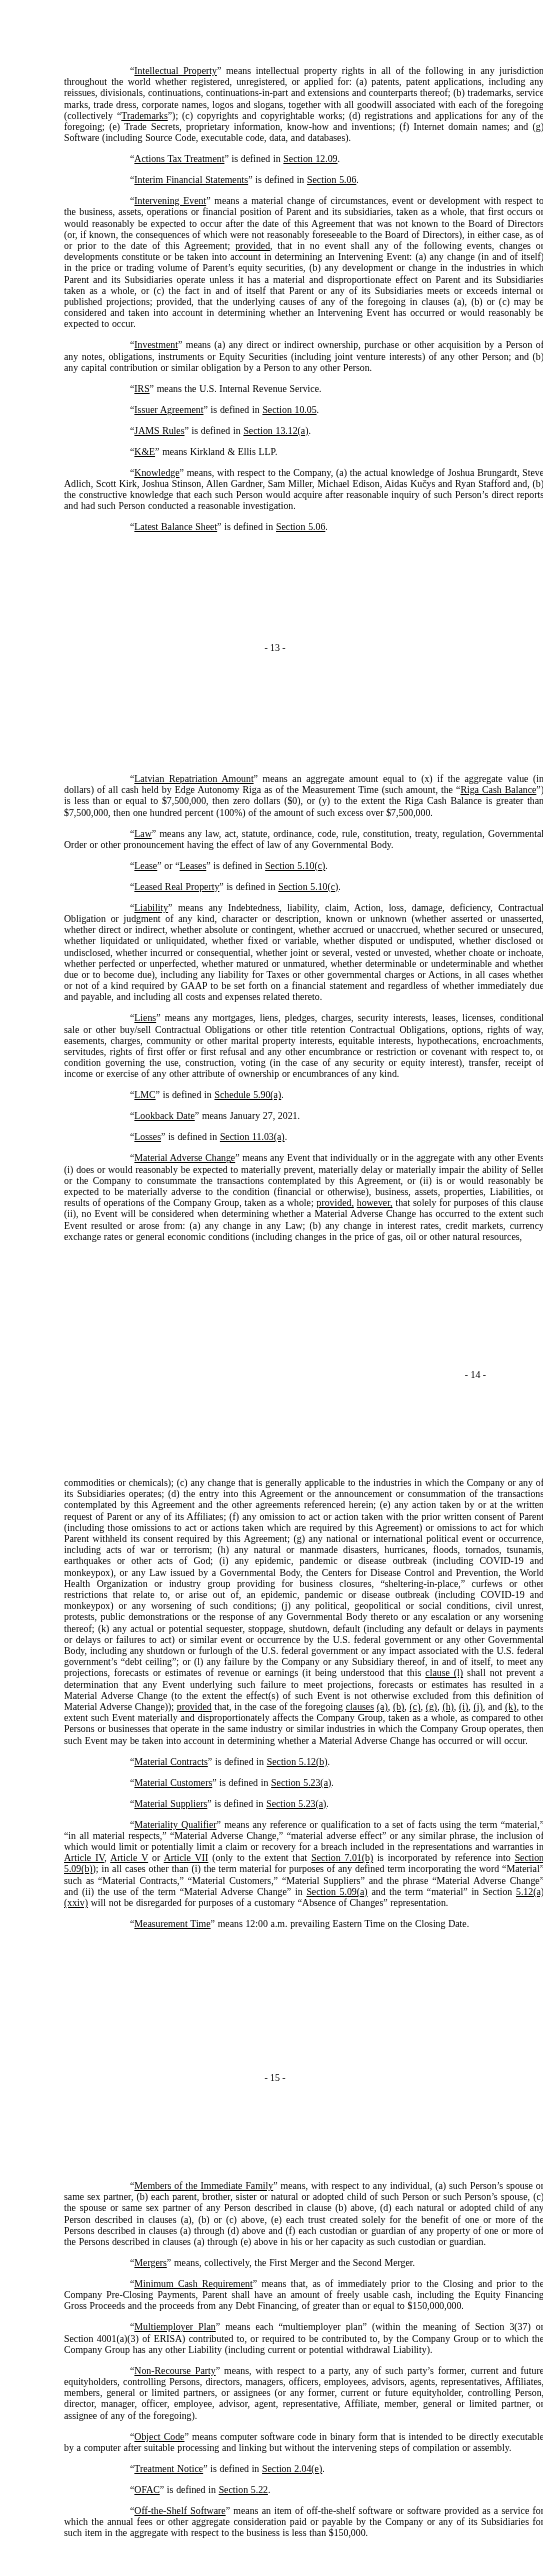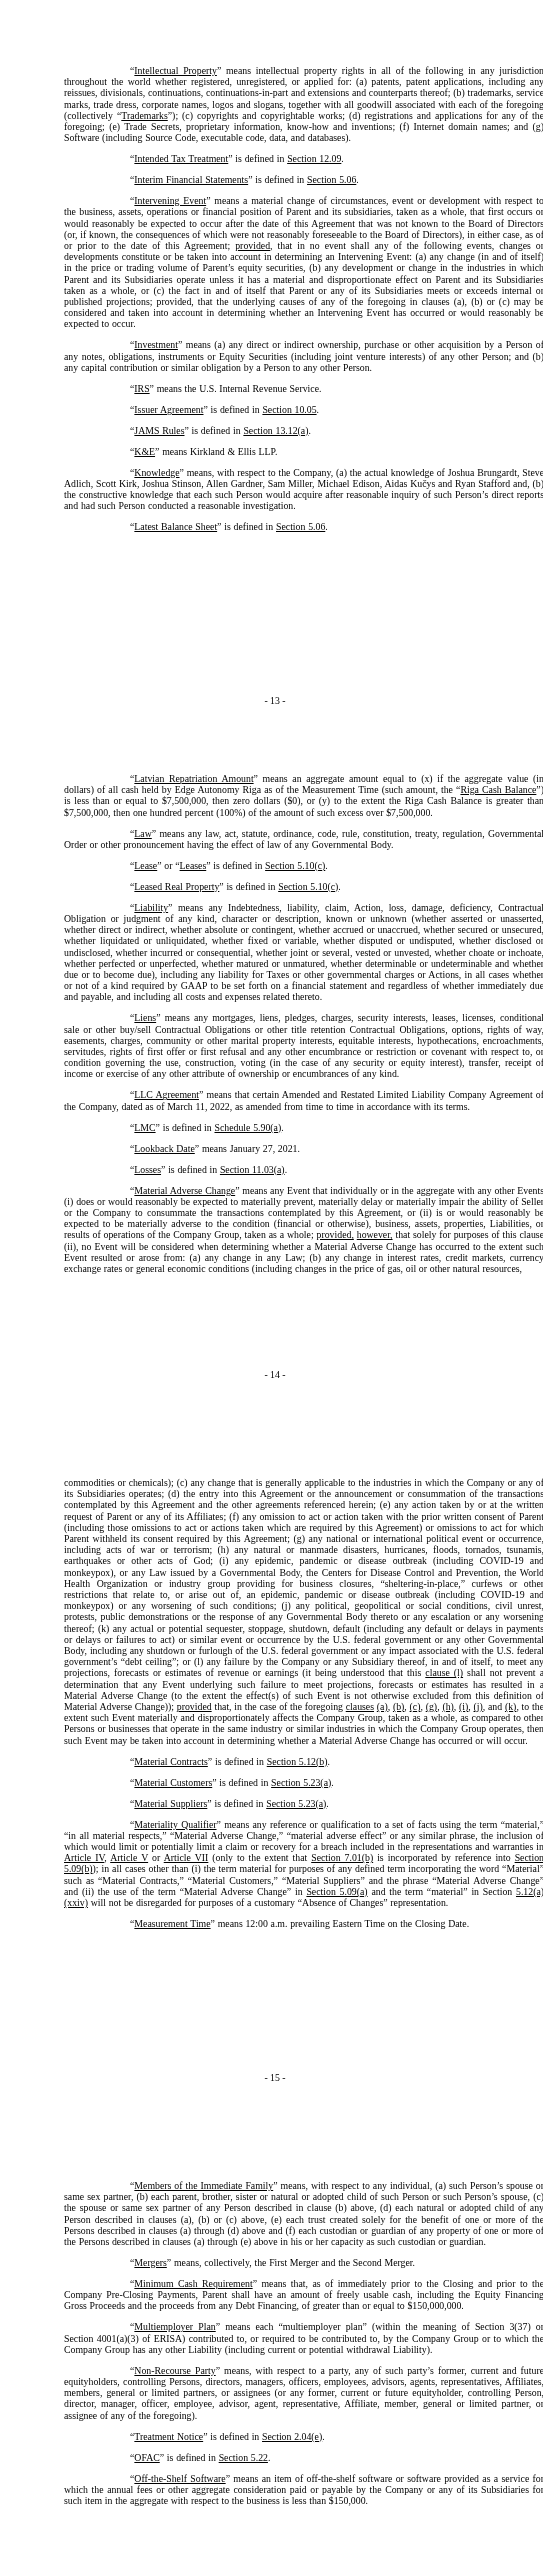--- a/index.html
+++ b/index.html
@@ -29,53 +29,52 @@
   }
   .page p.no-indent { text-indent: 0; }
   .u { text-decoration: underline; }
   .page-number {
     position: absolute;
     left: 64px; right: 58px;
     text-align: center;
     font-size: 9.8px;
     line-height: 11.2px;
   }
-  .page-13 .page-number { top: 695px; }
-  .page-14 .page-number { top: 643px; }
+  .page-13 .page-number { top: 642px; }
+  .page-14 .page-number { top: 643px; text-align: right; }
   .page-15 .page-number { top: 645px; }
 </style>
 </head>
 <body>
 
 <main>
   <section class="page page-13">
     <div class="page-content">
         <p><span>“</span><span class="u">Intellectual Property</span><span>” means intellectual property rights in all of the following in any jurisdiction throughout the world whether registered, unregistered, or applied for: (a) patents, patent applications, including any reissues, divisionals, continuations, continuations-in-part and extensions and counterparts thereof; (b) trademarks, service marks, trade dress, corporate names, logos and slogans, together with all goodwill associated with each of the foregoing (collectively “</span><span class="u">Trademarks</span><span>”); (c) copyrights and copyrightable works; (d) registrations and applications for any of the foregoing; (e) Trade Secrets, proprietary information, know-how and inventions; (f) Internet domain names; and (g) Software (including Source Code, executable code, data, and databases).</span></p>
-        <p><span>“</span><span class="u">Intended Tax Treatment</span><span>” is defined in </span><span class="u">Section 12.09</span><span>.</span></p>
+        <p><span>“</span><span class="u">Actions Tax Treatment</span><span>” is defined in </span><span class="u">Section 12.09</span><span>.</span></p>
         <p><span>“</span><span class="u">Interim Financial Statements</span><span>” is defined in </span><span class="u">Section 5.06</span><span>.</span></p>
         <p><span>“</span><span class="u">Intervening Event</span><span>” means a material change of circumstances, event or development with respect to the business, assets, operations or financial position of Parent and its subsidiaries, taken as a whole, that first occurs or would reasonably be expected to occur after the date of this Agreement that was not known to the Board of Directors (or, if known, the consequences of which were not reasonably foreseeable to the Board of Directors), in either case, as of or prior to the date of this Agreement; </span><span class="u">provided</span><span>, that in no event shall any of the following events, changes or developments constitute or be taken into account in determining an Intervening Event: (a) any change (in and of itself) in the price or trading volume of Parent’s equity securities, (b) any development or change in the industries in which Parent and its Subsidiaries operate unless it has a material and disproportionate effect on Parent and its Subsidiaries taken as a whole, or (c) the fact in and of itself that Parent or any of its Subsidiaries meets or exceeds internal or published projections; provided, that the underlying causes of any of the foregoing in clauses (a), (b) or (c) may be considered and taken into account in determining whether an Intervening Event has occurred or would reasonably be expected to occur.</span></p>
         <p><span>“</span><span class="u">Investment</span><span>” means (a) any direct or indirect ownership, purchase or other acquisition by a Person of any notes, obligations, instruments or Equity Securities (including joint venture interests) of any other Person; and (b) any capital contribution or similar obligation by a Person to any other Person.</span></p>
         <p><span>“</span><span class="u">IRS</span><span>” means the U.S. Internal Revenue Service.</span></p>
         <p><span>“</span><span class="u">Issuer Agreement</span><span>” is defined in </span><span class="u">Section 10.05</span><span>.</span></p>
         <p><span>“</span><span class="u">JAMS Rules</span><span>” is defined in </span><span class="u">Section 13.12(a)</span><span>.</span></p>
         <p><span>“</span><span class="u">K&amp;E</span><span>” means Kirkland &amp; Ellis LLP.</span></p>
         <p><span>“</span><span class="u">Knowledge</span><span>” means, with respect to the Company, (a) the actual knowledge of Joshua Brungardt, Steve Adlich, Scott Kirk, Joshua Stinson, Allen Gardner, Sam Miller, Michael Edison, Aidas Kučys and Ryan Stafford and, (b) the constructive knowledge that each such Person would acquire after reasonable inquiry of such Person’s direct reports and had such Person conducted a reasonable investigation.</span></p>
         <p><span>“</span><span class="u">Latest Balance Sheet</span><span>” is defined in </span><span class="u">Section 5.06</span><span>.</span></p>
       </div>
     <div class="page-number">- 13 -</div>
   </section>
   <section class="page page-14">
     <div class="page-content">
         <p><span>“</span><span class="u">Latvian Repatriation Amount</span><span>” means an aggregate amount equal to (x) if the aggregate value (in dollars) of all cash held by Edge Autonomy Riga as of the Measurement Time (such amount, the “</span><span class="u">Riga Cash Balance</span><span>”) is less than or equal to $7,500,000, then zero dollars ($0), or (y) to the extent the Riga Cash Balance is greater than $7,500,000, then one hundred percent (100%) of the amount of such excess over $7,500,000.</span></p>
         <p><span>“</span><span class="u">Law</span><span>” means any law, act, statute, ordinance, code, rule, constitution, treaty, regulation, Governmental Order or other pronouncement having the effect of law of any Governmental Body.</span></p>
         <p><span>“</span><span class="u">Lease</span><span>” or “</span><span class="u">Leases</span><span>” is defined in </span><span class="u">Section 5.10(c)</span><span>.</span></p>
         <p><span>“</span><span class="u">Leased Real Property</span><span>” is defined in </span><span class="u">Section 5.10(c)</span><span>.</span></p>
         <p><span>“</span><span class="u">Liability</span><span>” means any Indebtedness, liability, claim, Action, loss, damage, deficiency, Contractual Obligation or judgment of any kind, character or description, known or unknown (whether asserted or unasserted, whether direct or indirect, whether absolute or contingent, whether accrued or unaccrued, whether secured or unsecured, whether liquidated or unliquidated, whether fixed or variable, whether disputed or undisputed, whether disclosed or undisclosed, whether incurred or consequential, whether joint or several, vested or unvested, whether choate or inchoate, whether perfected or unperfected, whether matured or unmatured, whether determinable or undeterminable and whether due or to become due), including any liability for Taxes or other governmental charges or Actions, in all cases whether or not of a kind required by GAAP to be set forth on a financial statement and regardless of whether immediately due and payable, and including all costs and expenses related thereto.</span></p>
         <p><span>“</span><span class="u">Liens</span><span>” means any mortgages, liens, pledges, charges, security interests, leases, licenses, conditional sale or other buy/sell Contractual Obligations or other title retention Contractual Obligations, options, rights of way, easements, charges, community or other marital property interests, equitable interests, hypothecations, encroachments, servitudes, rights of first offer or first refusal and any other encumbrance or restriction or covenant with respect to, or condition governing the use, construction, voting (in the case of any security or equity interest), transfer, receipt of income or exercise of any other attribute of ownership or encumbrances of any kind.</span></p>
-        <p><span>“</span><span class="u">LLC Agreement</span><span>” means that certain Amended and Restated Limited Liability Company Agreement of the Company, dated as of March 11, 2022, as amended from time to time in accordance with its terms.</span></p>
         <p><span>“</span><span class="u">LMC</span><span>” is defined in </span><span class="u">Schedule 5.90(a)</span><span>.</span></p>
         <p><span>“</span><span class="u">Lookback Date</span><span>” means January 27, 2021.</span></p>
         <p><span>“</span><span class="u">Losses</span><span>” is defined in </span><span class="u">Section 11.03(a)</span><span>.</span></p>
         <p><span>“</span><span class="u">Material Adverse Change</span><span>” means any Event that individually or in the aggregate with any other Events (i) does or would reasonably be expected to materially prevent, materially delay or materially impair the ability of Seller or the Company to consummate the transactions contemplated by this Agreement, or (ii) is or would reasonably be expected to be materially adverse to the condition (financial or otherwise), business, assets, properties, Liabilities, or results of operations of the Company Group, taken as a whole; </span><span class="u">provided,</span><span> </span><span class="u">however,</span><span> that solely for purposes of this clause (ii), no Event will be considered when determining whether a Material Adverse Change has occurred to the extent such Event resulted or arose from: (a) any change in any Law; (b) any change in interest rates, credit markets, currency exchange rates or general economic conditions (including changes in the price of gas, oil or other natural resources,</span></p>
       </div>
     <div class="page-number">- 14 -</div>
   </section>
   <section class="page page-15">
     <div class="page-content">
         <p class="no-indent"><span>commodities or chemicals); (c) any change that is generally applicable to the industries in which the Company or any of its Subsidiaries operates; (d) the entry into this Agreement or the announcement or consummation of the transactions contemplated by this Agreement and the other agreements referenced herein; (e) any action taken by or at the written request of Parent or any of its Affiliates; (f) any omission to act or action taken with the prior written consent of Parent (including those omissions to act or actions taken which are required by this Agreement) or omissions to act for which Parent withheld its consent required by this Agreement; (g) any national or international political event or occurrence, including acts of war or terrorism; (h) any natural or manmade disasters, hurricanes, floods, tornados, tsunamis, earthquakes or other acts of God; (i) any epidemic, pandemic or disease outbreak (including COVID-19 and monkeypox), or any Law issued by a Governmental Body, the Centers for Disease Control and Prevention, the World Health Organization or industry group providing for business closures, “sheltering-in-place,” curfews or other restrictions that relate to, or arise out of, an epidemic, pandemic or disease outbreak (including COVID-19 and monkeypox) or any worsening of such conditions; (j) any political, geopolitical or social conditions, civil unrest, protests, public demonstrations or the response of any Governmental Body thereto or any escalation or any worsening thereof; (k) any actual or potential sequester, stoppage, shutdown, default (including any default or delays in payments or delays or failures to act) or similar event or occurrence by the U.S. federal government or any other Governmental Body, including any shutdown or furlough of the U.S. federal government or any impact associated with the U.S. federal government’s “debt ceiling”; or (l) any failure by the Company or any Subsidiary thereof, in and of itself, to meet any projections, forecasts or estimates of revenue or earnings (it being understood that this </span><span class="u">clause (l)</span><span> shall not prevent a determination that any Event underlying such failure to meet projections, forecasts or estimates has resulted in a Material Adverse Change (to the extent the effect(s) of such Event is not otherwise excluded from this definition of Material Adverse Change)); </span><span class="u">provided</span><span> that, in the case of the foregoing </span><span class="u">clauses</span><span> </span><span class="u">(a)</span><span>, </span><span class="u">(b)</span><span>, </span><span class="u">(c)</span><span>, </span><span class="u">(g)</span><span>, </span><span class="u">(h)</span><span>, </span><span class="u">(i)</span><span>, </span><span class="u">(j)</span><span>, and </span><span class="u">(k)</span><span>, to the extent such Event materially and disproportionately affects the Company Group, taken as a whole, as compared to other Persons or businesses that operate in the same industry or similar industries in which the Company Group operates, then such Event may be taken into account in determining whether a Material Adverse Change has occurred or will occur.</span></p>
@@ -87,20 +86,21 @@
       </div>
     <div class="page-number">- 15 -</div>
   </section>
   <section class="page page-16">
     <div class="page-content">
         <p><span>“</span><span class="u">Members of the Immediate Family</span><span>” means, with respect to any individual, (a) such Person’s spouse or same sex partner, (b) each parent, brother, sister or natural or adopted child of such Person or such Person’s spouse, (c) the spouse or same sex partner of any Person described in clause (b) above, (d) each natural or adopted child of any Person described in clauses (a), (b) or (c) above, (e) each trust created solely for the benefit of one or more of the Persons described in clauses (a) through (d) above and (f) each custodian or guardian of any property of one or more of the Persons described in clauses (a) through (e) above in his or her capacity as such custodian or guardian.</span></p>
         <p><span>“</span><span class="u">Mergers</span><span>” means, collectively, the First Merger and the Second Merger.</span></p>
         <p><span>“</span><span class="u">Minimum Cash Requirement</span><span>” means that, as of immediately prior to the Closing and prior to the Company Pre-Closing Payments, Parent shall have an amount of freely usable cash, including the Equity Financing Gross Proceeds and the proceeds from any Debt Financing, of greater than or equal to $150,000,000.</span></p>
         <p><span>“</span><span class="u">Multiemployer Plan</span><span>” means each “multiemployer plan” (within the meaning of Section 3(37) or Section 4001(a)(3) of ERISA) contributed to, or required to be contributed to, by the Company Group or to which the Company Group has any other Liability (including current or potential withdrawal Liability).</span></p>
         <p><span>“</span><span class="u">Non-Recourse Party</span><span>” means, with respect to a party, any of such party’s former, current and future equityholders, controlling Persons, directors, managers, officers, employees, advisors, agents, representatives, Affiliates, members, general or limited partners, or assignees (or any former, current or future equityholder, controlling Person, director, manager, officer, employee, advisor, agent, representative, Affiliate, member, general or limited partner, or assignee of any of the foregoing).</span></p>
+        <p><span>“</span><span class="u">Object Code</span><span>” means computer software code in binary form that is intended to be directly executable by a computer after suitable processing and linking but without the intervening steps of compilation or assembly.</span></p>
         <p><span>“</span><span class="u">Treatment Notice</span><span>” is defined in </span><span class="u">Section 2.04(e)</span><span>.</span></p>
         <p><span>“</span><span class="u">OFAC</span><span>” is defined in </span><span class="u">Section 5.22</span><span>.</span></p>
         <p><span>“</span><span class="u">Off-the-Shelf Software</span><span>” means an item of off-the-shelf software or software provided as a service for which the annual fees or other aggregate consideration paid or payable by the Company or any of its Subsidiaries for such item in the aggregate with respect to the business is less than $150,000.</span></p>
       </div>
 
   </section>
 </main>
 
 
 </body></html>

